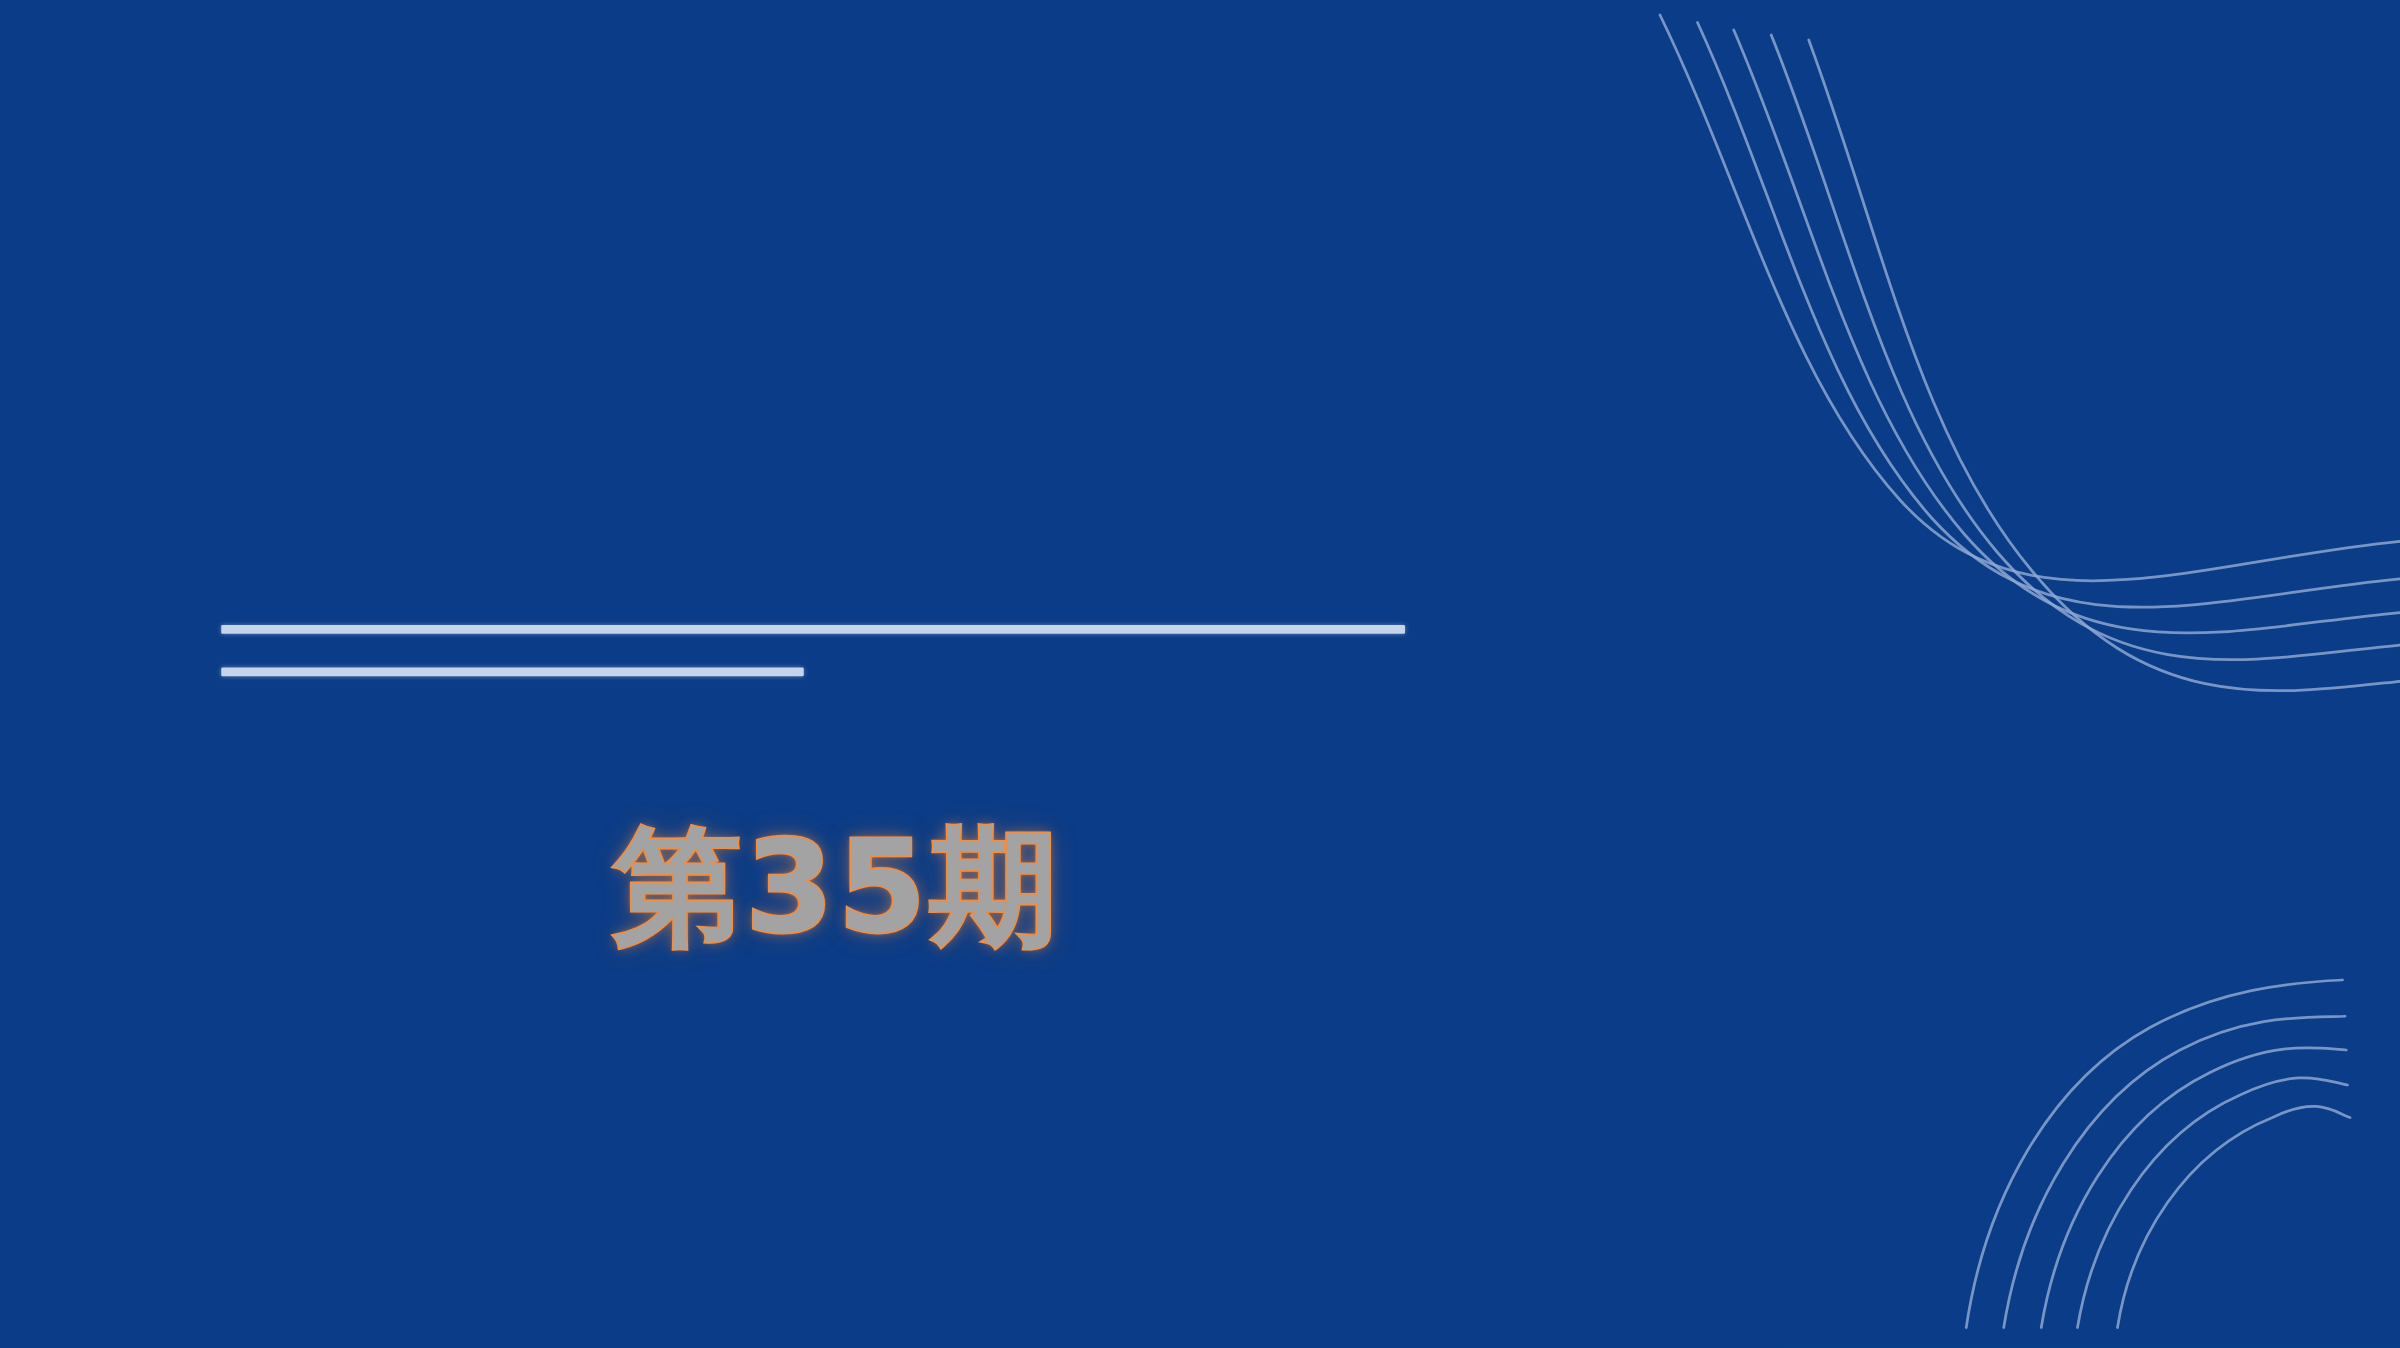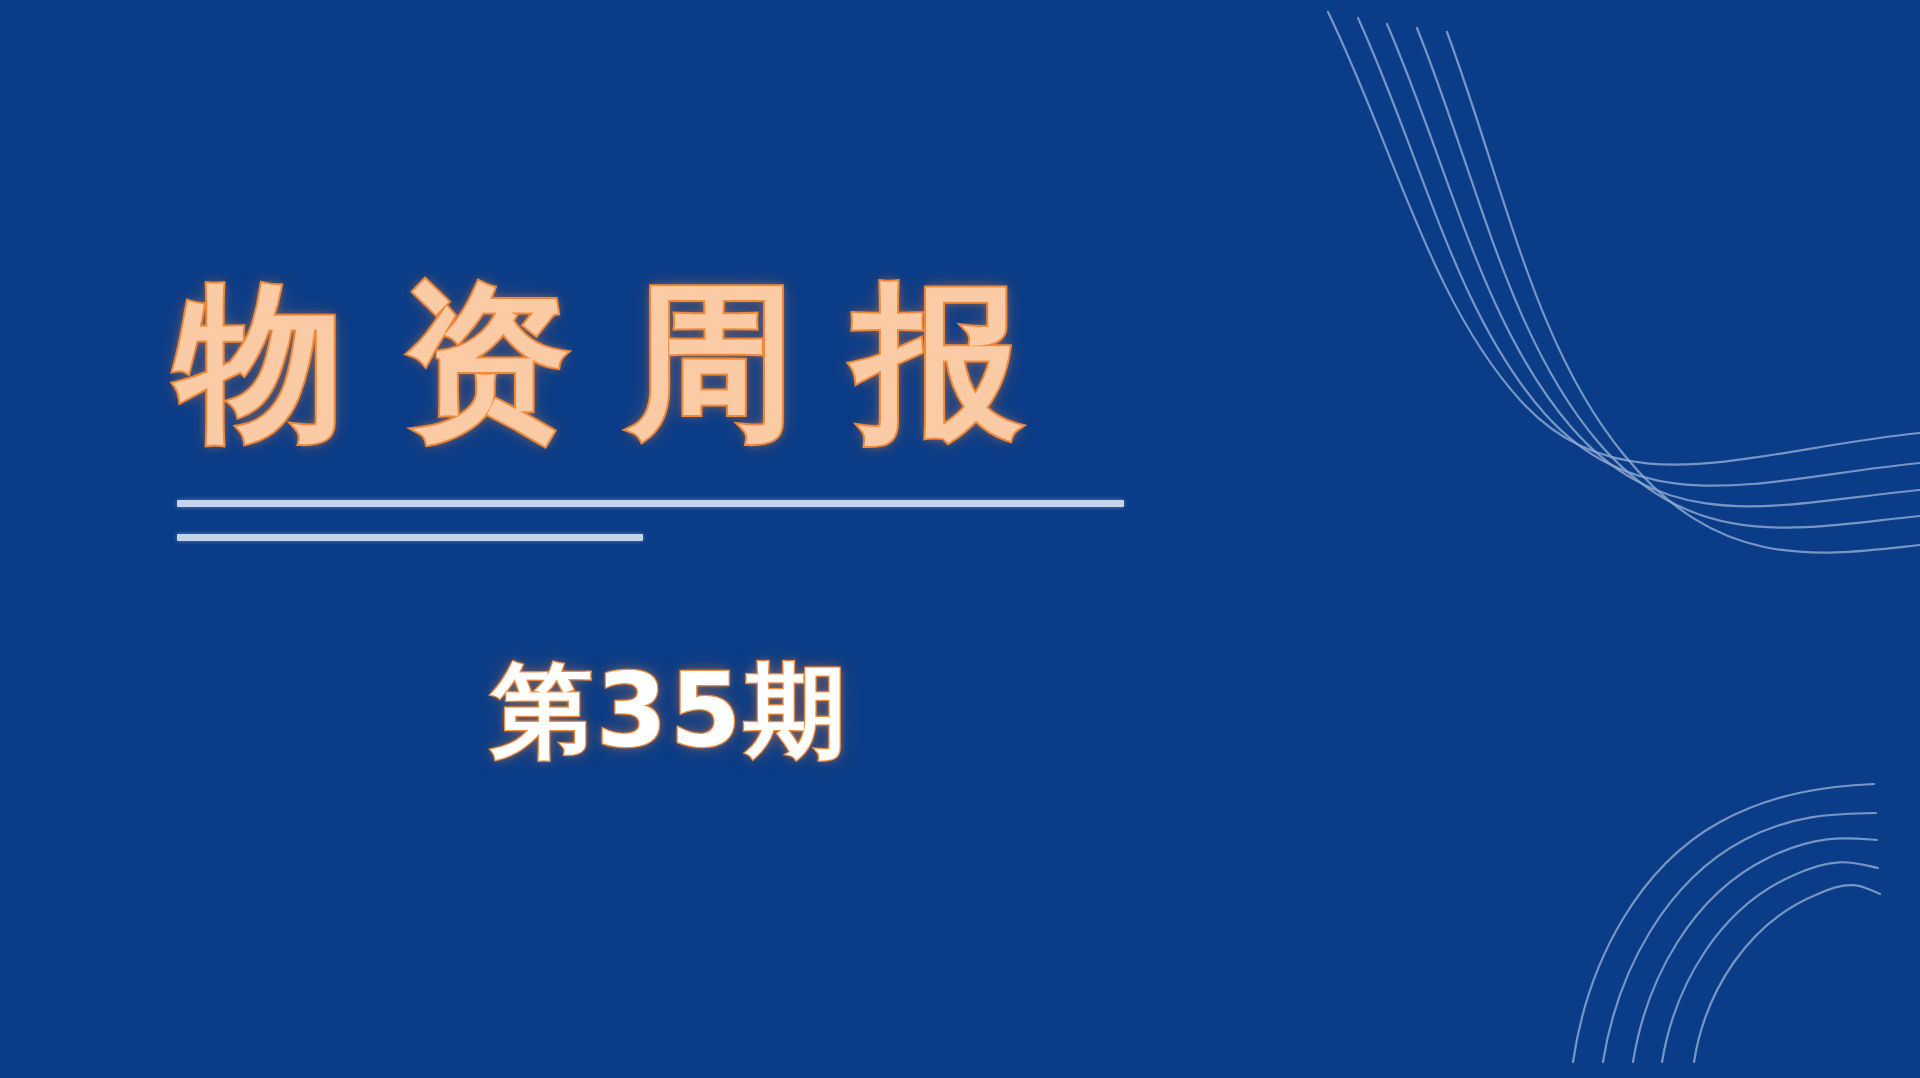--- a/index.html
+++ b/index.html
@@ -97,21 +97,21 @@
     width: 1340px;
     text-align: center;
   }
   #subtitle {
     margin: 0;
     display: inline-block;
     font-size: 102px;
     line-height: 1.2;
     font-weight: 700;
     letter-spacing: 3px;
-    color: #ffffff;
+    color: #a3a3a3;
     -webkit-text-stroke: 2.5px #f4964b;
     paint-order: stroke fill;
     text-shadow:
        0 0 3px rgba(240,138,60,0.95),
        0 0 10px rgba(240,138,60,0.50),
        0 0 22px rgba(240,138,60,0.25);
     font-family: "DejaVu Sans", "Liberation Sans", sans-serif;
   }
 </style>
 </head>
@@ -136,23 +136,20 @@
       <g>
         <path class="ribbon-stroke" d="M1573,1062 C1588,960 1640,866 1720,822 C1775,792 1830,786 1874,784"></path>
         <path class="ribbon-stroke" d="M1603,1062 C1618,968 1668,880 1744,840 C1798,812 1842,814 1876,813"></path>
         <path class="ribbon-stroke" d="M1633,1062 C1647,976 1694,894 1768,858 C1818,833 1850,838 1877,840"></path>
         <path class="ribbon-stroke" d="M1662,1062 C1675,984 1720,908 1792,876 C1838,854 1858,864 1878,868"></path>
         <path class="ribbon-stroke" d="M1694,1062 C1705,992 1748,922 1818,894 C1855,876 1868,890 1880,894"></path>
       </g>
     </svg>
   </div>
 
-  <div id="title-block">
-    <h1 id="main-title">物资周报</h1>
-  </div>
 
   <div id="rules">
     <div class="rule rule-long"></div>
     <div class="rule rule-short"></div>
   </div>
 
   <div id="subtitle-block">
     <p id="subtitle">第35期</p>
   </div>
 

